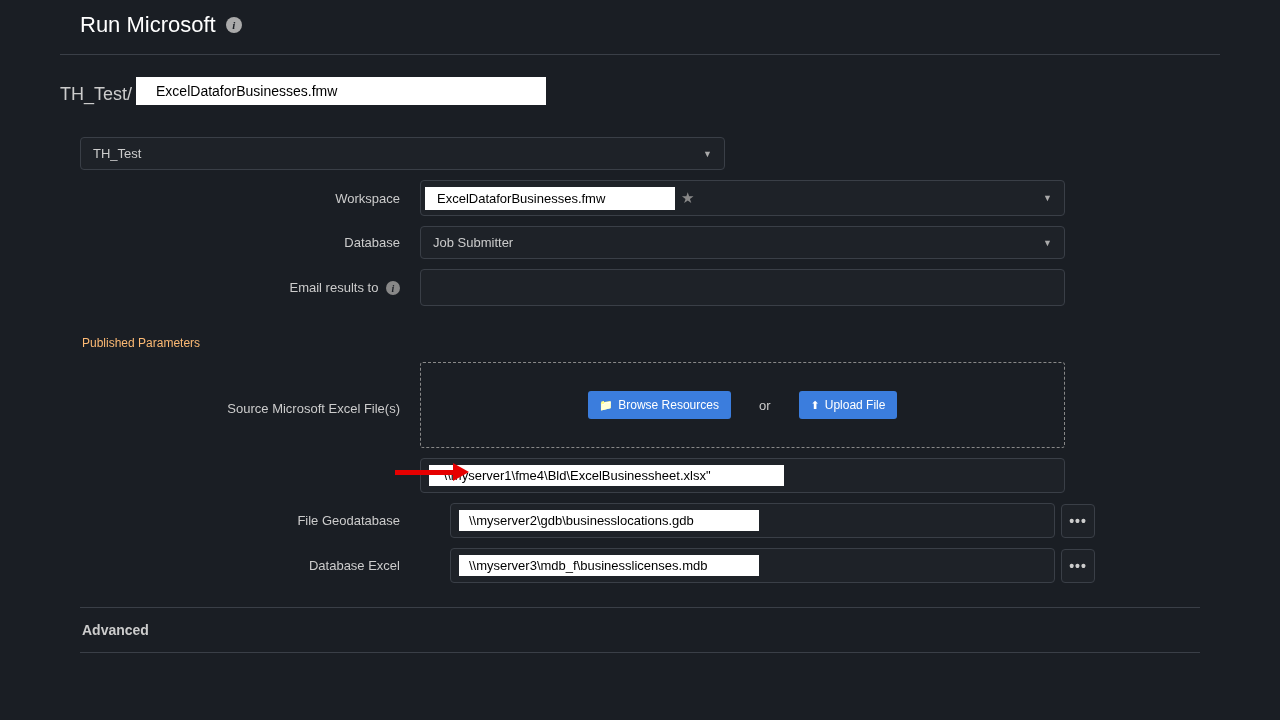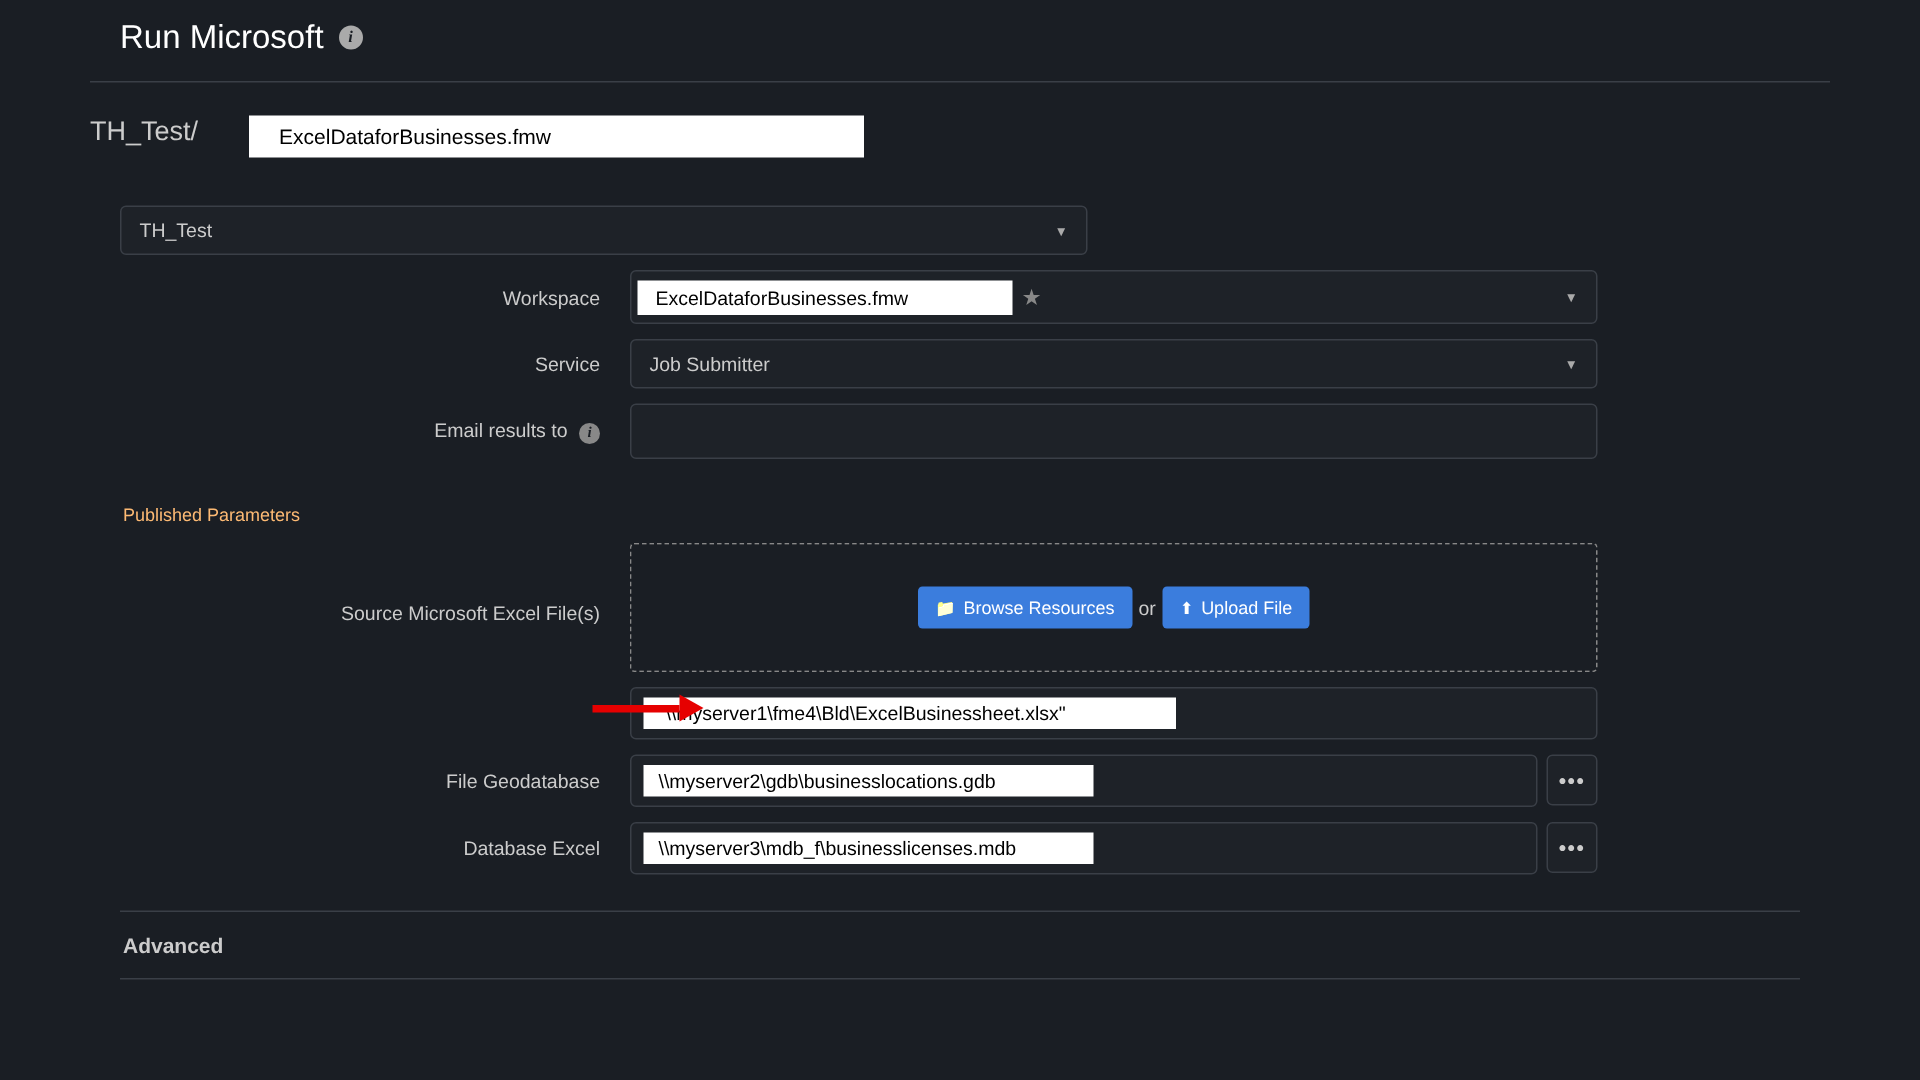--- a/index.html
+++ b/index.html
@@ -33,23 +33,22 @@
   font-weight: bold;
   font-style: italic;
   font-family: Georgia, serif;
 }
 .divider {
   border-top: 1px solid #3a3f47;
   margin: 4px 60px 0 60px;
 }
 .breadcrumb {
   display: flex;
-  align-items: flex-start;
+  align-items: flex-end;
   padding: 22px 0 12px 60px;
-  gap: 30px;
 }
 .breadcrumb-prefix {
   font-size: 18px;
   color: #ccc;
 }
 .breadcrumb-file {
   background: #fff;
   color: #000;
   padding: 6px 20px;
   font-size: 14px;
@@ -133,21 +132,21 @@
   font-size: 12px;
   padding: 20px 0 12px 2px;
 }
 .dashed-box {
   border: 1px dashed #888;
   border-radius: 3px;
   padding: 28px 10px;
   display: flex;
   align-items: center;
   justify-content: center;
-  gap: 4px;
+  gap: 28px;
 }
 .blue-btn {
   background: #3b7ddd;
   color: #fff;
   border: none;
   border-radius: 3px;
   padding: 7px 12px;
   font-size: 12px;
   display: inline-flex;
   align-items: center;
@@ -159,23 +158,24 @@
   content: "📁";
   filter: grayscale(0) brightness(2);
   font-size: 11px;
 }
 .upload-icon::before {
   content: "⬆";
   font-size: 11px;
 }
 .param-input-row {
   display: flex;
-  align-items: flex-start;
+  align-items: center;
   gap: 6px;
   width: 100%;
+  margin-left: 30px;
 }
 .param-input {
   flex: 1;
   background: #1e2228;
   border: 1px solid #3a3f47;
   border-radius: 4px;
   padding: 6px 8px;
   display: flex;
   align-items: center;
 }
@@ -270,21 +270,21 @@
         <span class="workspace-wrap">
           <span class="white-inner">ExcelDataforBusinesses.fmw</span>
           <span class="star-icon">★</span>
         </span>
         <span class="drop-caret">▼</span>
       </div>
     </div>
   </div>
 
   <div class="form-row">
-    <div class="form-label">Service</div>
+    <div class="form-label">Database</div>
     <div class="form-control">
       <div class="select-field">
         <span>Job Submitter</span>
         <span class="drop-caret">▼</span>
       </div>
     </div>
   </div>
 
   <div class="form-row">
     <div class="form-label">

